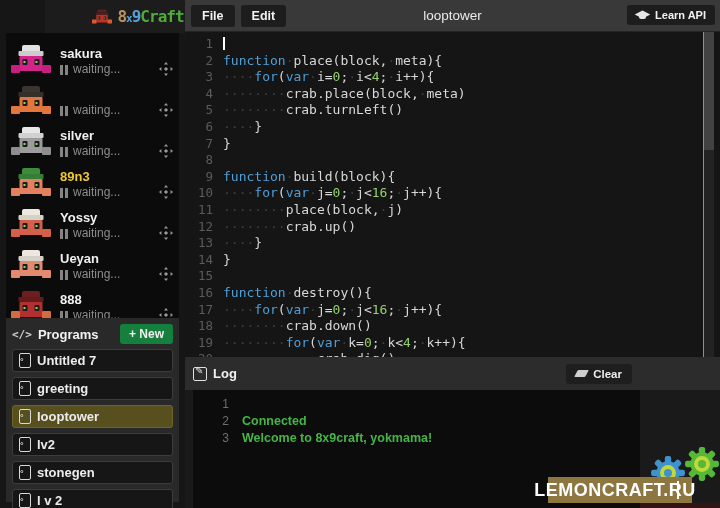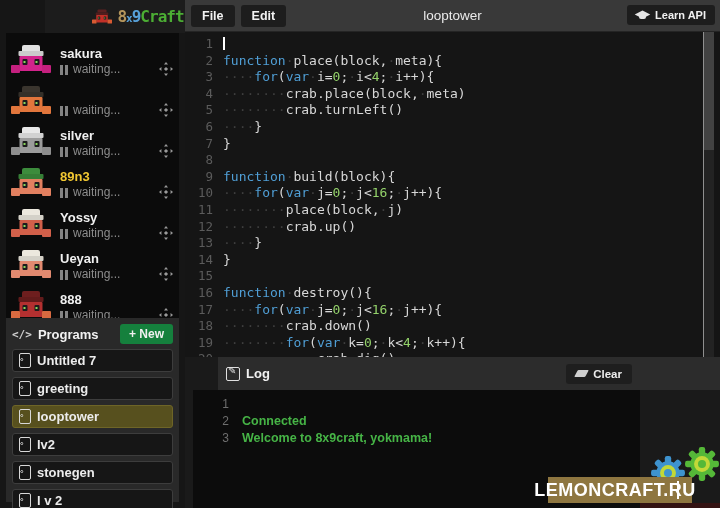--- a/index.html
+++ b/index.html
@@ -63,21 +63,21 @@
   .ln{width:28px;text-align:right;color:var(--line-number);font-size:12.5px;flex:none;user-select:none;}
   .code{padding-left:10px;color:var(--code-text);}
   .code .kw{color:var(--keyword);}
   .code .num{color:var(--number);}
   .code .ws{color:var(--whitespace);}
   .cursor{display:inline-block;width:1.5px;height:13px;background:#ffffff;vertical-align:-2px;}
   .scrollbar{position:absolute;right:6px;top:0;width:10px;height:325px;background:#232323;border-left:1px solid #8f8f8f;}
   .scroll-thumb{position:absolute;left:0;top:0;width:100%;height:118px;background:#424242;cursor:grab;}
   
   .log{position:absolute;left:0;top:357px;width:535px;height:151px;background:#1a1a1a;}
-  .log-header{height:33px;background:#2c2c2c;display:flex;align-items:center;padding:0 8px;box-sizing:border-box;margin-left:33px;}
+  .log-header{height:33px;background:#2c2c2c;display:flex;align-items:center;padding:0 8px;box-sizing:border-box;}
   .log-icon{width:12px;height:12px;border:1.5px solid #e0e0e0;border-radius:2px;position:relative;margin-right:6px;}
   .log-icon::after{content:"✎";position:absolute;left:1px;top:-3px;font-size:10px;color:#e0e0e0;}
   .log-title{font-size:13px;font-weight:bold;color:#f2f2f2;flex:1;}
   .clear-btn{background:#1e1e1e;color:#ececec;font-size:11.5px;font-weight:bold;border-radius:3px;padding:4px 10px;margin-right:80px;display:flex;align-items:center;gap:6px;cursor:pointer;}
   .eraser{width:11px;height:7px;background:#cfcfcf;transform:skewX(-28deg);border-radius:1px;display:inline-block;}
   .log-list{position:absolute;left:8px;top:33px;width:447px;height:118px;background:#0c0c0c;overflow:hidden;padding-top:6px;box-sizing:border-box;}
   .log-entry{display:flex;height:17px;line-height:17px;}
   .log-n{width:36px;text-align:right;color:#6f6f6f;font-size:12px;flex:none;user-select:none;}
   .log-t{padding-left:13px;font-size:12.5px;font-weight:bold;color:#ededed;}
   .log-entry.success .log-t{color:var(--success);}

